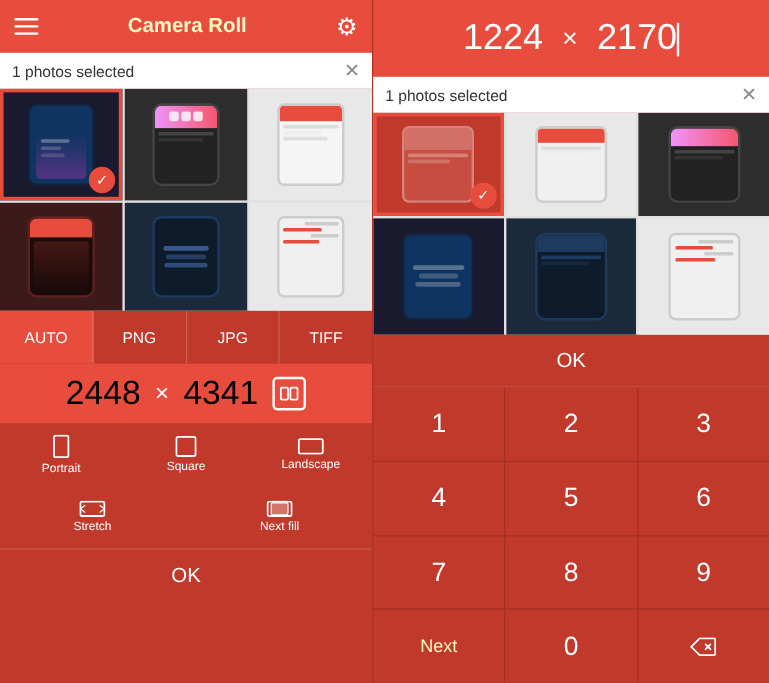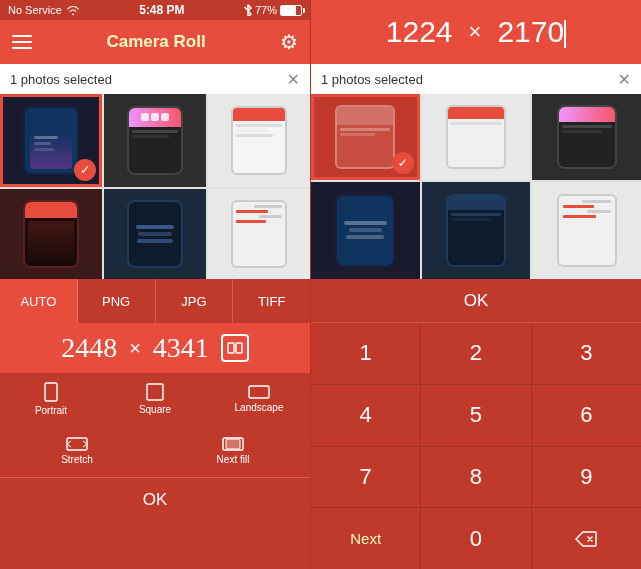--- a/index.html
+++ b/index.html
@@ -129,24 +129,23 @@
     
     .dimension-row {
       height: 50px;
       background: #e74c3c;
       display: flex;
       align-items: center;
       justify-content: center;
       gap: 12px;
     }
     .dimension-value {
-      color: #ffffff;
+      color: #000000;
       font-size: 28px;
       font-weight: 300;
-      font-family: Liberation Serif, serif;
     }
     .dimension-x {
       color: white;
       font-size: 20px;
       font-weight: 300;
     }
     .link-icon {
       width: 28px;
       height: 28px;
       border: 2px solid white;
@@ -310,44 +309,20 @@
       color: #fef9c3;
       font-size: 17px;
       cursor: pointer;
     }
   </style>
 </head>
 <body>
 
 <div class="left-panel">
 
-  <div class="status-bar">
-    <div class="status-left">
-      <span style="font-size:11px;color:white;">No Service</span>
-
-      <svg width="14" height="10" viewBox="0 0 14 10" fill="none">
-        <path d="M7 8.5a1 1 0 110 2 1 1 0 010-2z" fill="white"></path>
-        <path d="M4.2 6.3C5 5.5 5.9 5 7 5s2 .5 2.8 1.3" stroke="white" stroke-width="1.2" fill="none" stroke-linecap="round"></path>
-        <path d="M1.8 3.8C3.2 2.4 5 1.5 7 1.5s3.8.9 5.2 2.3" stroke="white" stroke-width="1.2" fill="none" stroke-linecap="round"></path>
-      </svg>
-    </div>
-    <div style="position:relative;flex:1;display:flex;justify-content:center;">
-      <span style="font-size:12px;color:white;font-weight:600;">5:48 PM</span>
-    </div>
-    <div class="status-right">
-
-      <svg width="8" height="12" viewBox="0 0 8 12" fill="white">
-        <path d="M4 1L7 4L4 7M4 7L7 10L4 13M4 1V13M1 3.5L4 6.5" stroke="white" stroke-width="1.5" fill="none" stroke-linecap="round"></path>
-      </svg>
-      <span style="font-size:11px;color:white;">77%</span>
-      <div class="battery-icon">
-        <div class="battery-fill"></div>
-      </div>
-    </div>
-  </div>
 
   <div class="top-bar">
     <div class="hamburger">
       <span></span>
       <span></span>
       <span></span>
     </div>
     <span class="top-title">Camera Roll</span>
     <span class="gear-btn">⚙</span>
   </div>

